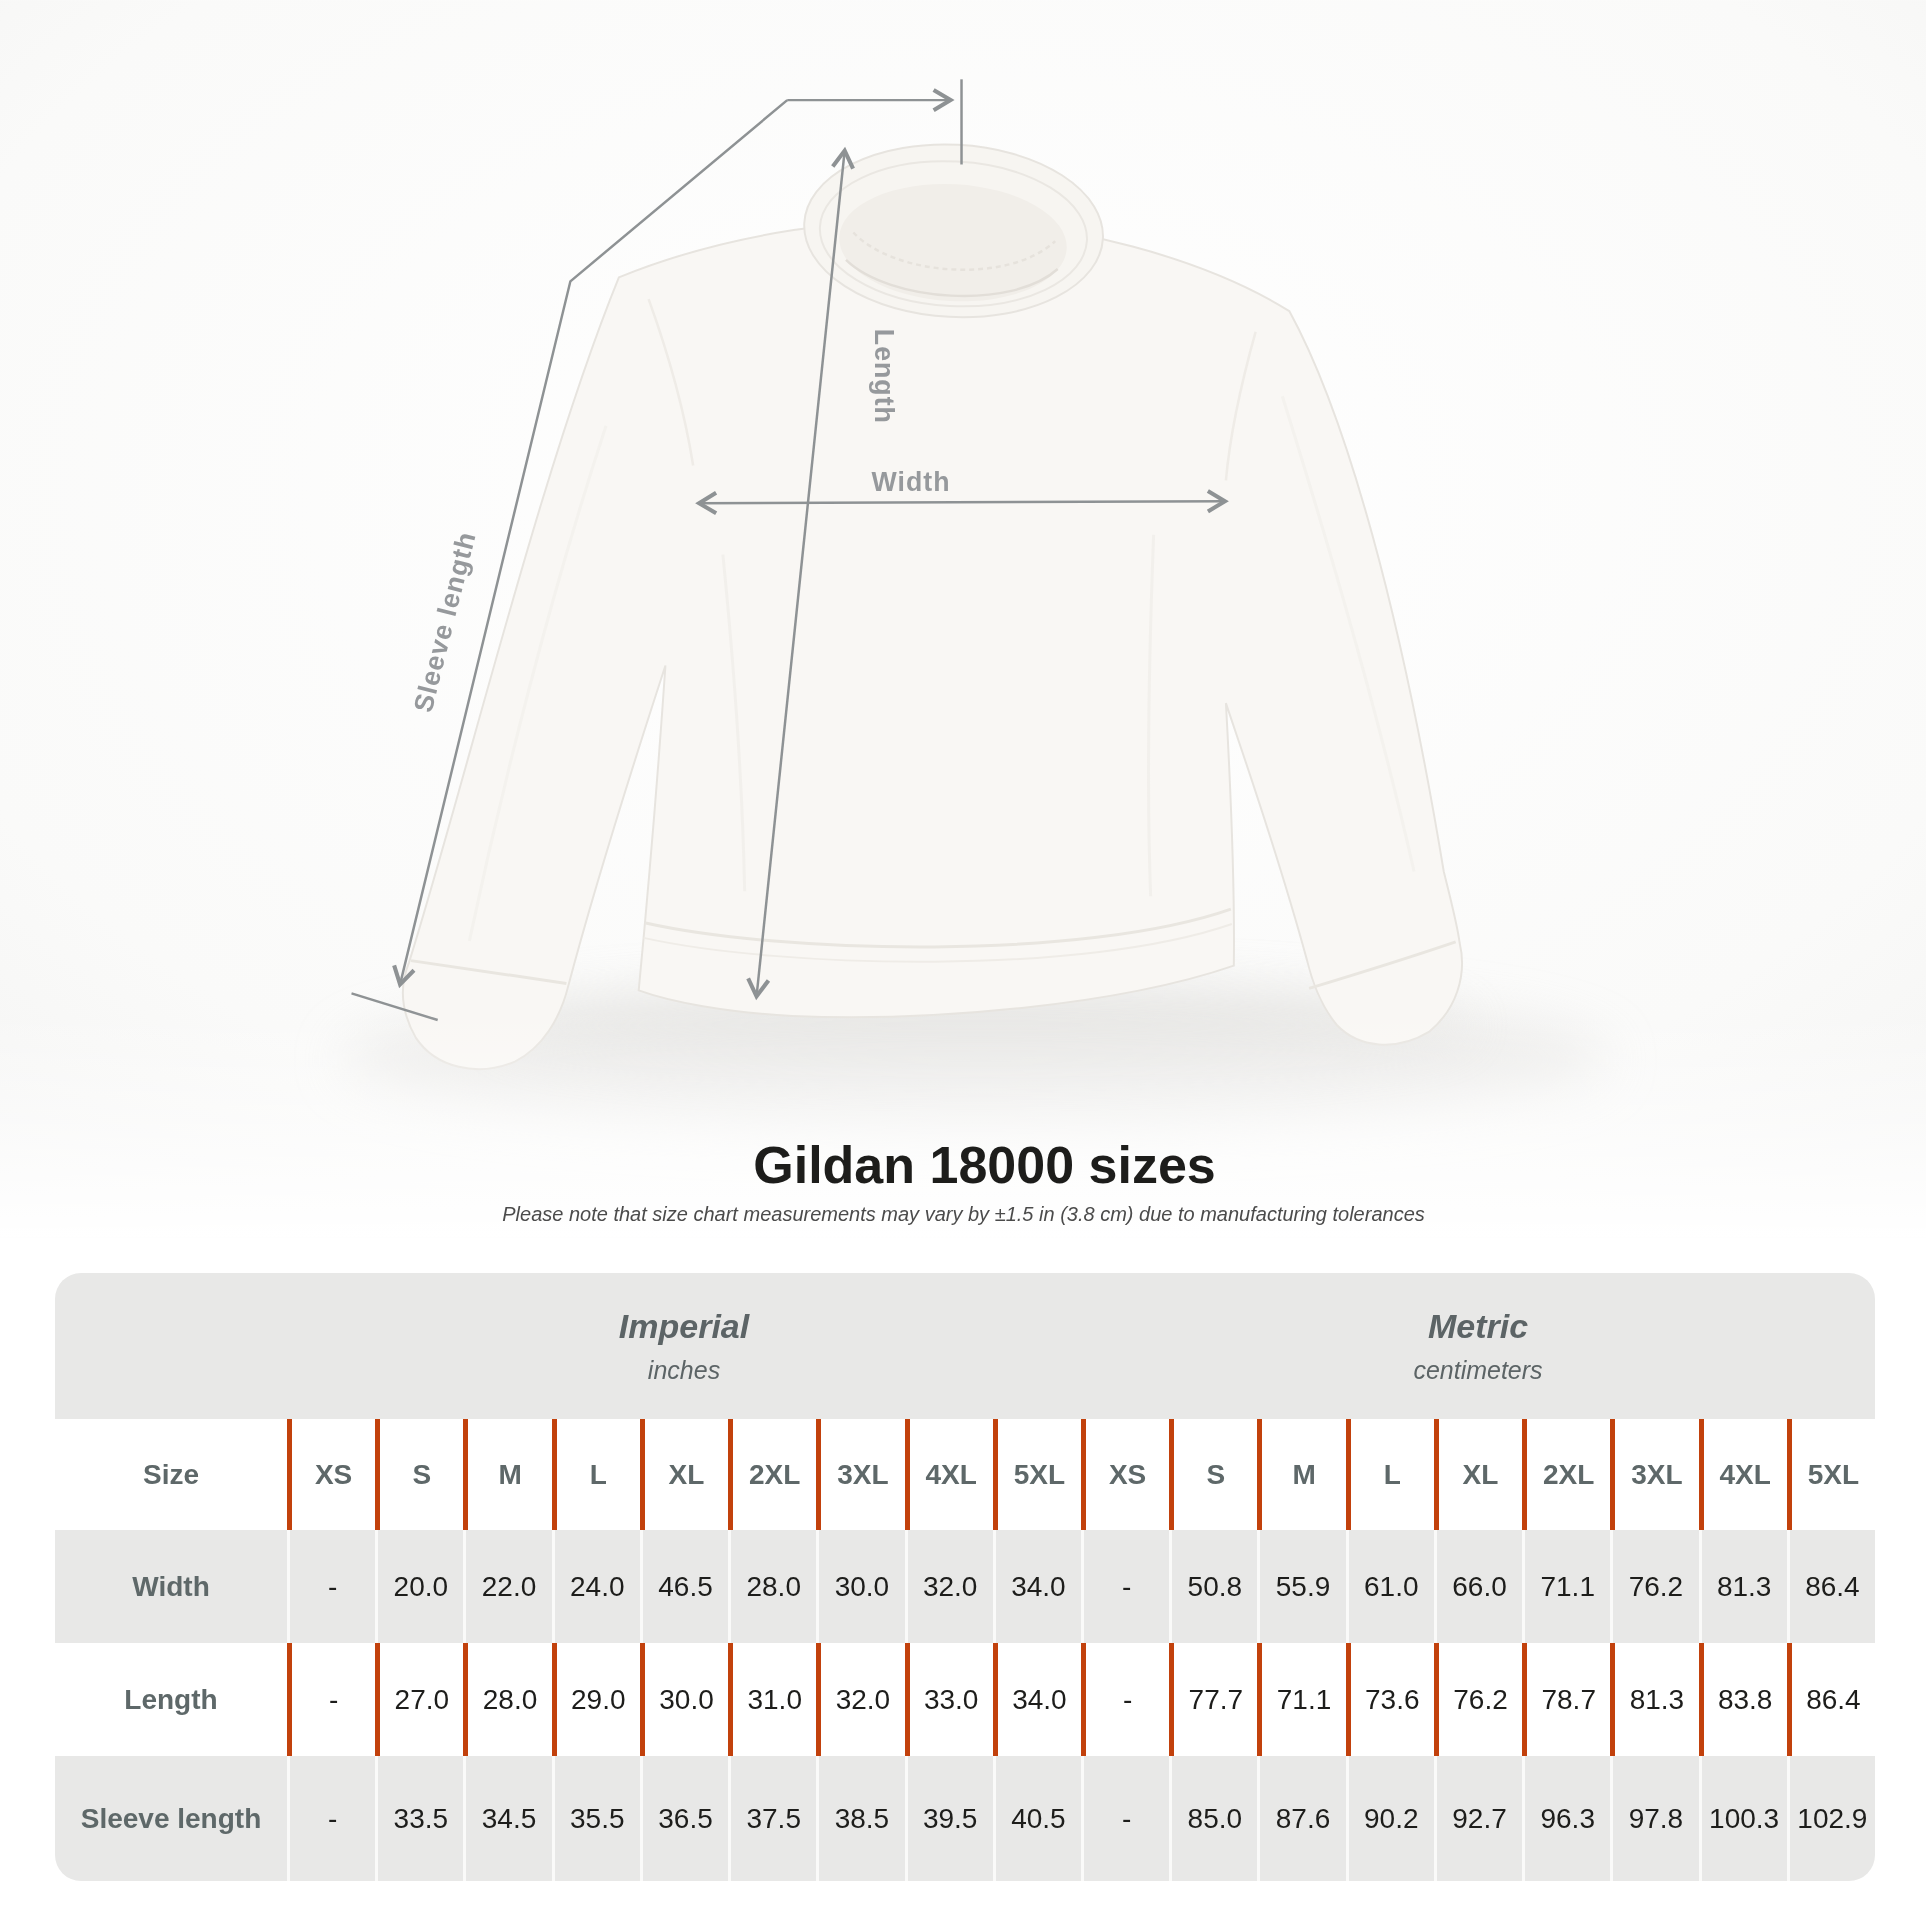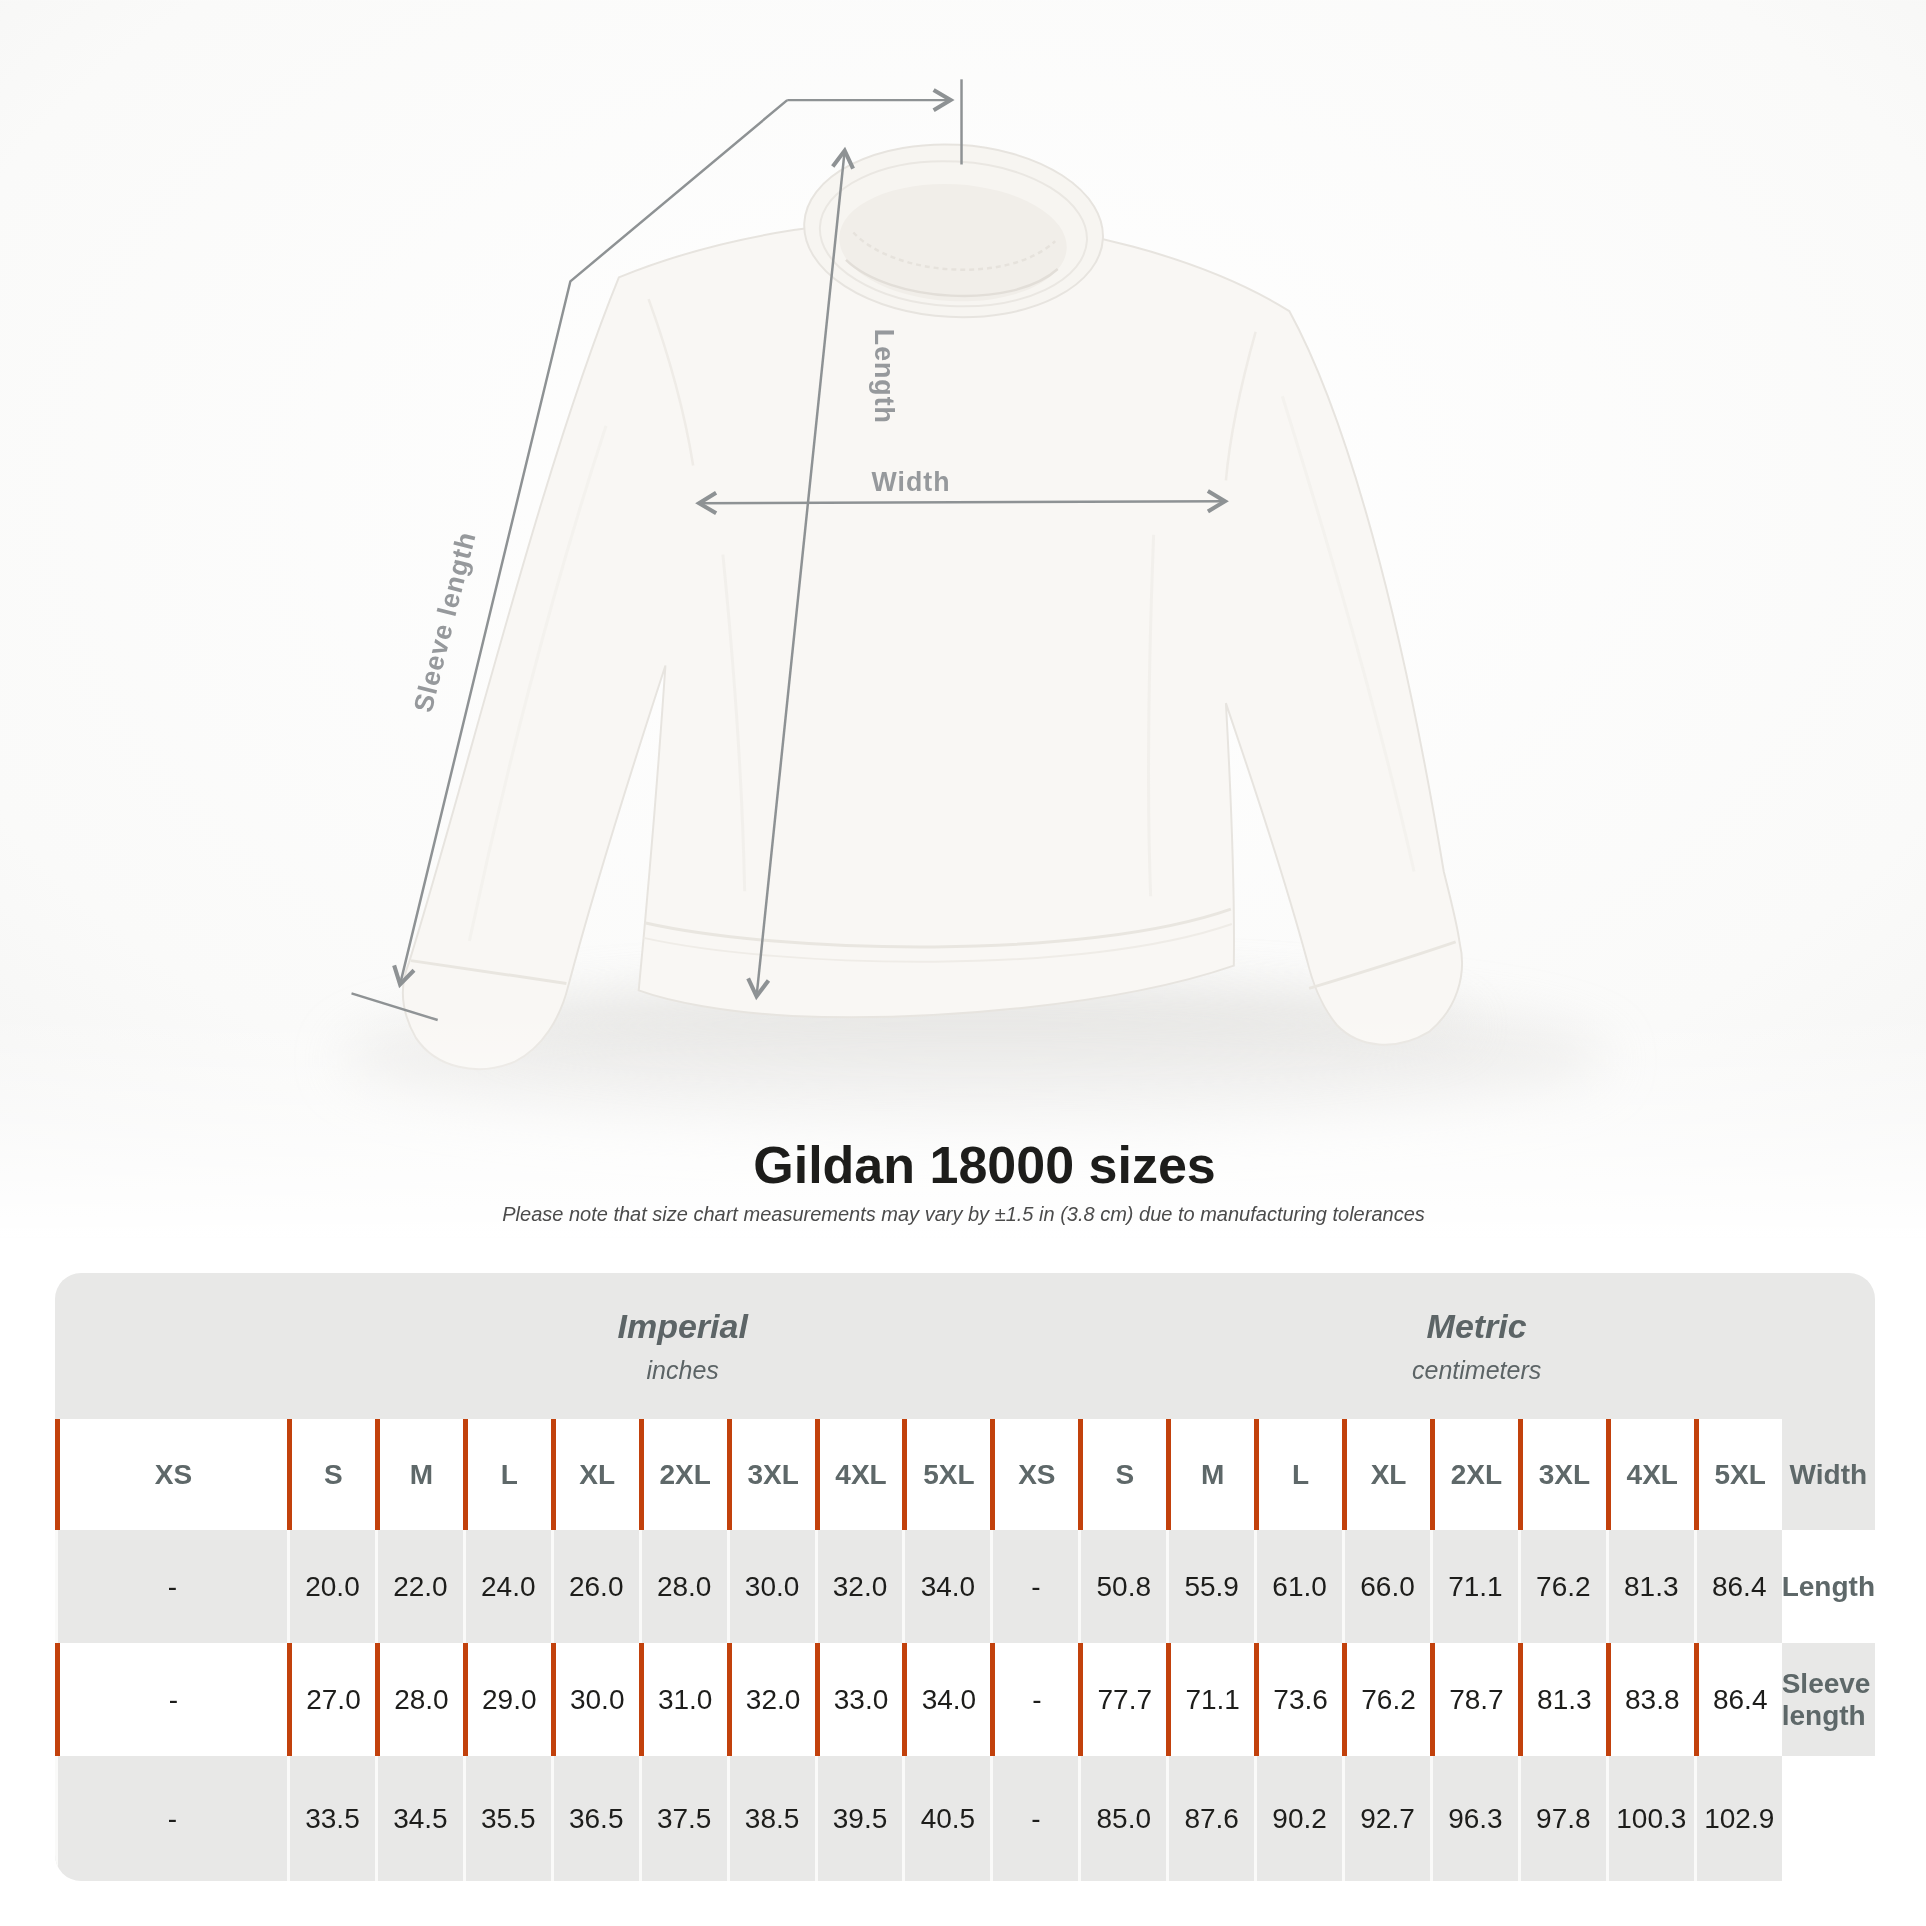--- a/index.html
+++ b/index.html
@@ -147,20 +147,21 @@
 
   <div class="cell band first" style="grid-column:1/2"></div>
   <div class="cell band group" style="grid-column:2/11">
     <div class="g-label">Imperial</div>
     <div class="g-sub">inches</div>
   </div>
   <div class="cell band group" style="grid-column:11/20">
     <div class="g-label">Metric</div>
     <div class="g-sub">centimeters</div>
   </div>
+<div class="cell c-white head first">Size</div>
     <div class="cell c-white head">XS</div>
     <div class="cell c-white head">S</div>
     <div class="cell c-white head">M</div>
     <div class="cell c-white head">L</div>
     <div class="cell c-white head">XL</div>
     <div class="cell c-white head">2XL</div>
     <div class="cell c-white head">3XL</div>
     <div class="cell c-white head">4XL</div>
     <div class="cell c-white head">5XL</div>
     <div class="cell c-white head">XS</div>
@@ -170,21 +171,21 @@
     <div class="cell c-white head">XL</div>
     <div class="cell c-white head">2XL</div>
     <div class="cell c-white head">3XL</div>
     <div class="cell c-white head">4XL</div>
     <div class="cell c-white head">5XL</div>
     <div class="cell c-gray head first">Width</div>
     <div class="cell c-gray val">-</div>
     <div class="cell c-gray val">20.0</div>
     <div class="cell c-gray val">22.0</div>
     <div class="cell c-gray val">24.0</div>
-    <div class="cell c-gray val">26.0</div>
+    <div class="cell c-gray val">46.5</div>
     <div class="cell c-gray val">28.0</div>
     <div class="cell c-gray val">30.0</div>
     <div class="cell c-gray val">32.0</div>
     <div class="cell c-gray val">34.0</div>
     <div class="cell c-gray val">-</div>
     <div class="cell c-gray val">50.8</div>
     <div class="cell c-gray val">55.9</div>
     <div class="cell c-gray val">61.0</div>
     <div class="cell c-gray val">66.0</div>
     <div class="cell c-gray val">71.1</div>

